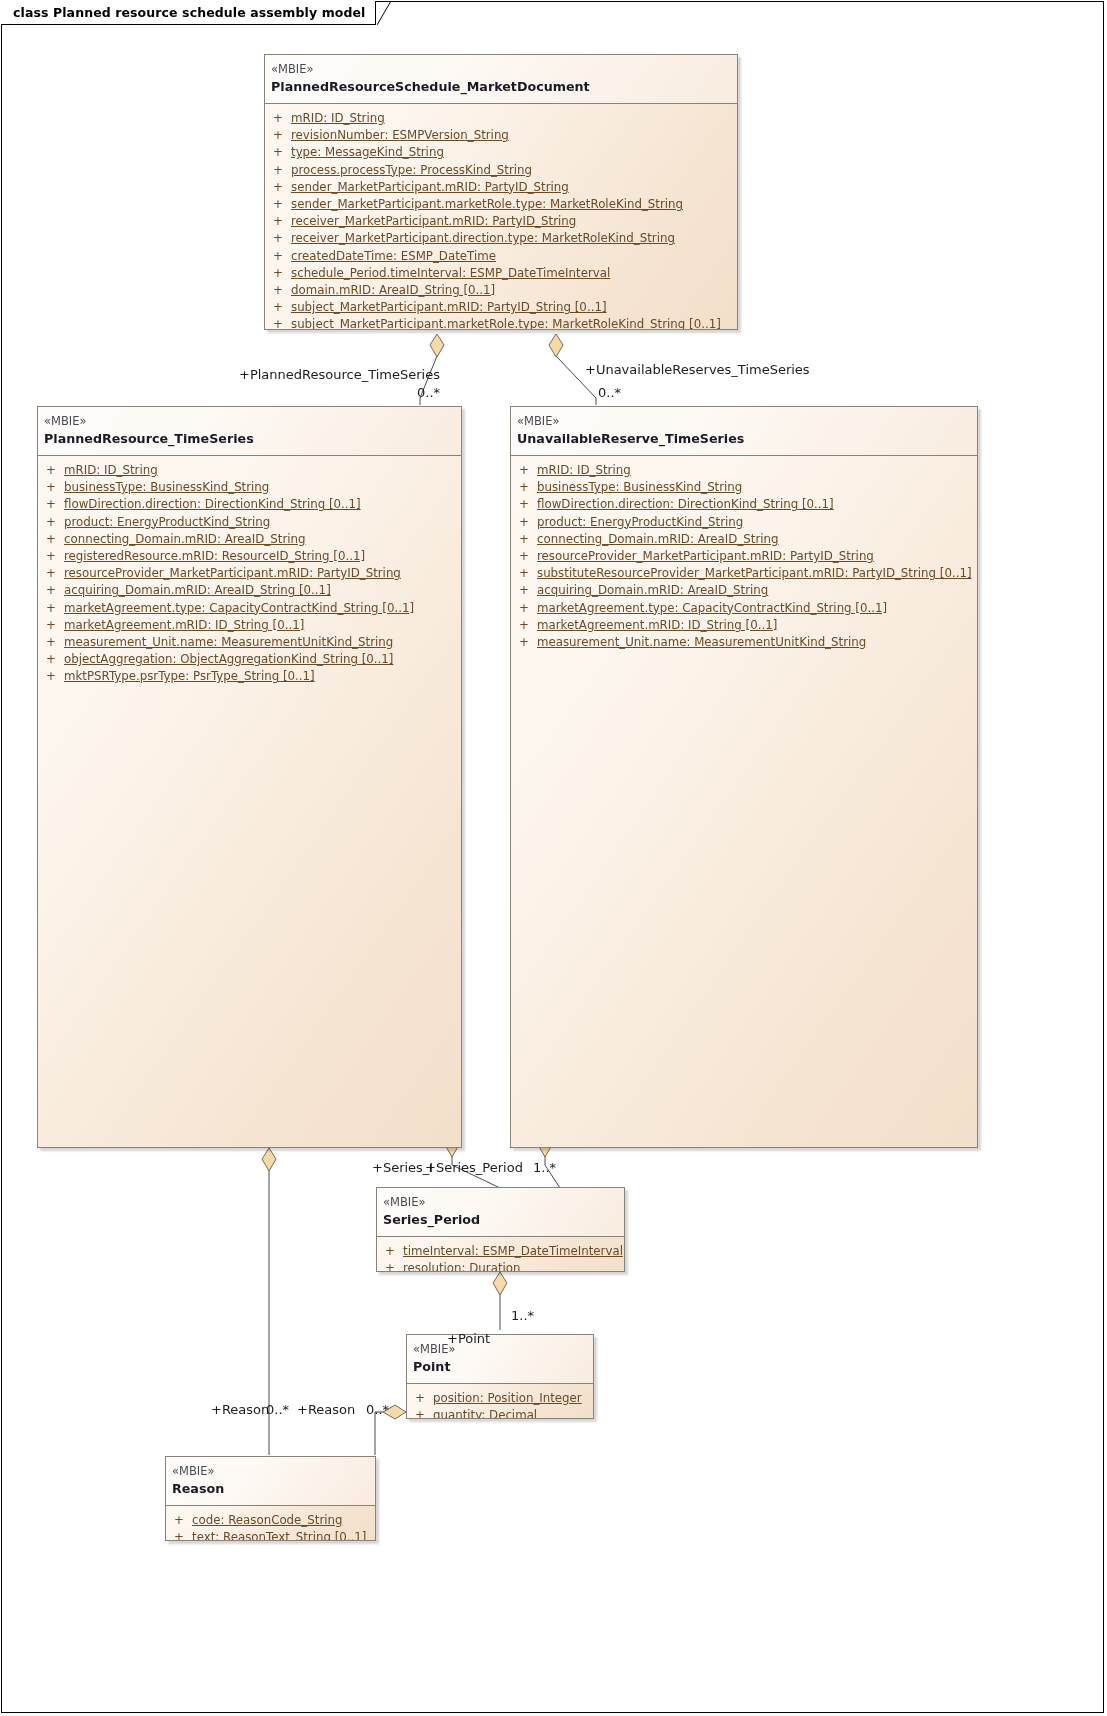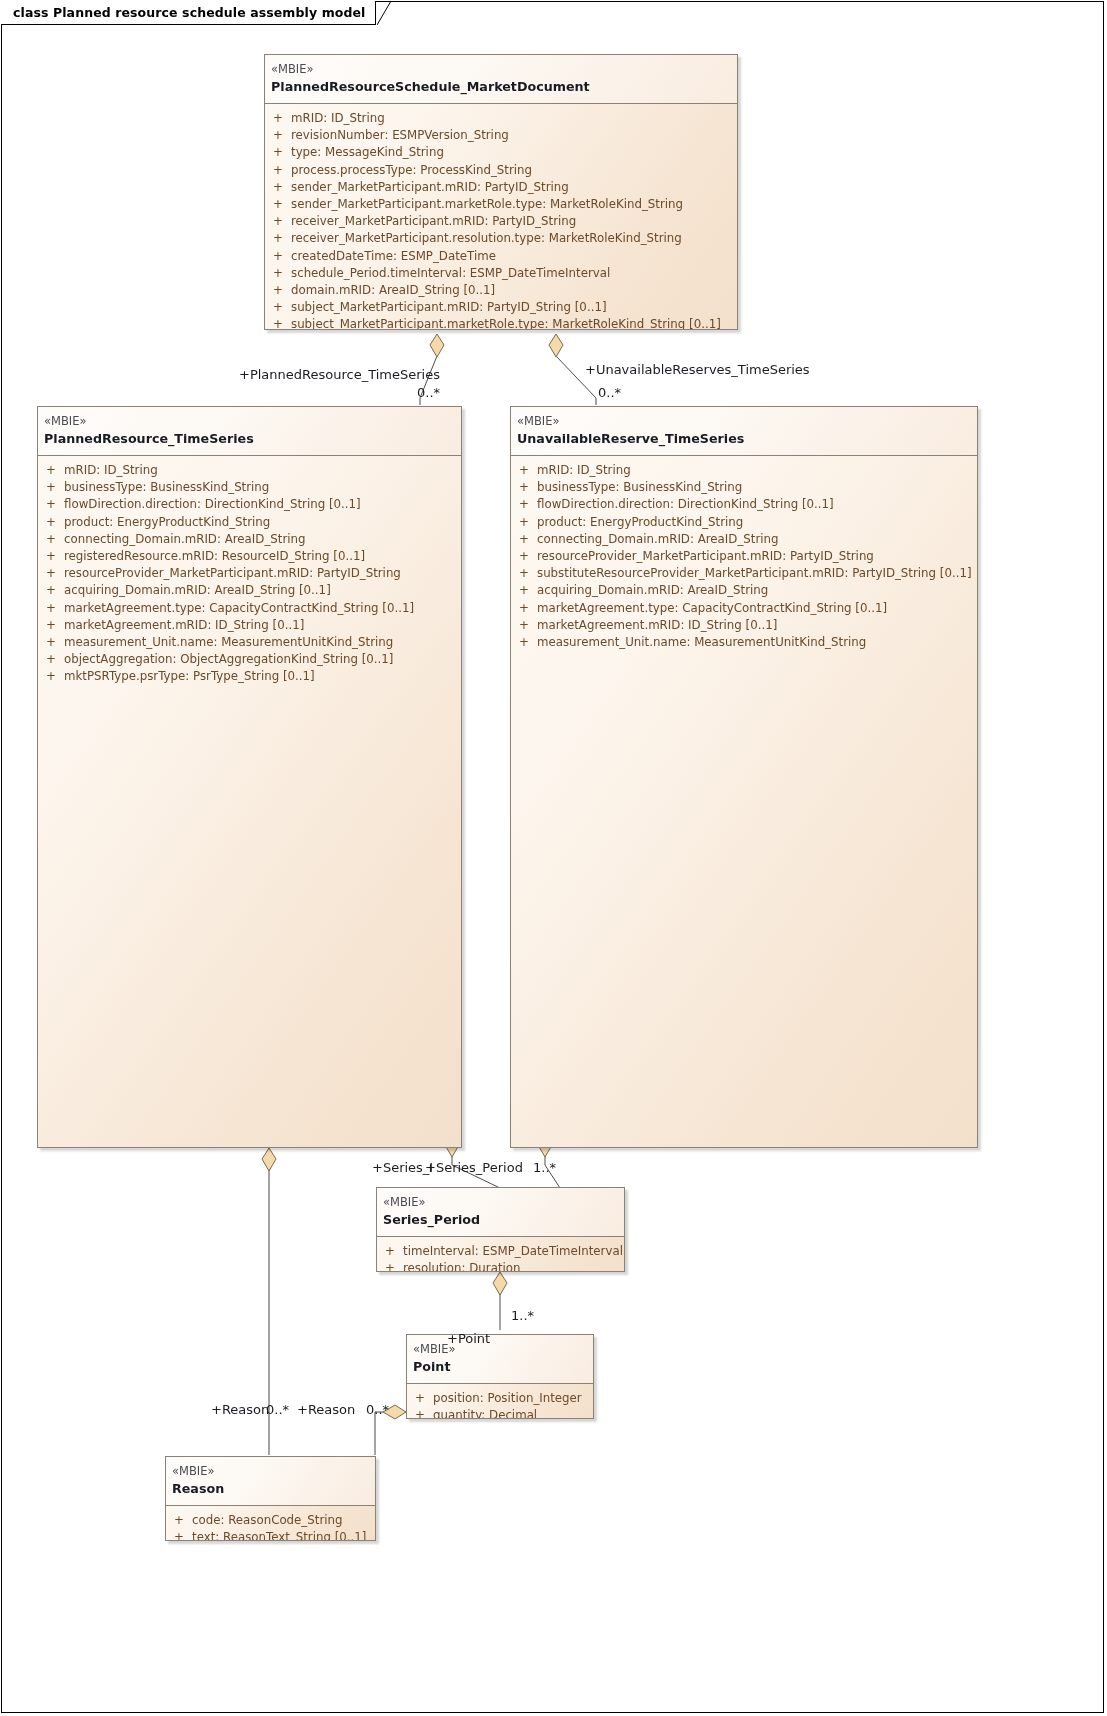--- a/index.html
+++ b/index.html
@@ -50,21 +50,21 @@
   .cname{
     font-size:12.7px;font-weight:bold;color:#1a1a24;line-height:16px;
     margin-top:3px;
   }
   .cls-body{padding:6px 0 6px 0;}
   .attr{
     display:flex;font-size:11.8px;line-height:17.2px;color:#6b4a28;
     white-space:nowrap;
   }
   .attr .vis{width:26px;text-align:center;flex:none;color:#6b4a28;}
-  .attr .txt{color:#6b4a28;}
+  .attr .txt{color:#6b4a28;text-decoration:underline;}
 
   .lbl{
     position:absolute;font-size:13px;color:#1b1b22;white-space:nowrap;
     line-height:13px;
   }
 
   svg.dia{position:absolute;left:0;top:0;width:1107px;height:1716px;pointer-events:none;}
 </style>
 </head>
 <body>
@@ -144,21 +144,21 @@
         <div class="attr">
           <span class="vis">+</span>
           <span class="txt">sender_MarketParticipant.marketRole.type: MarketRoleKind_String</span>
         </div>
         <div class="attr">
           <span class="vis">+</span>
           <span class="txt">receiver_MarketParticipant.mRID: PartyID_String</span>
         </div>
         <div class="attr">
           <span class="vis">+</span>
-          <span class="txt">receiver_MarketParticipant.resolution.type: MarketRoleKind_String</span>
+          <span class="txt">receiver_MarketParticipant.direction.type: MarketRoleKind_String</span>
         </div>
         <div class="attr">
           <span class="vis">+</span>
           <span class="txt">createdDateTime: ESMP_DateTime</span>
         </div>
         <div class="attr">
           <span class="vis">+</span>
           <span class="txt">schedule_Period.timeInterval: ESMP_DateTimeInterval</span>
         </div>
         <div class="attr">

